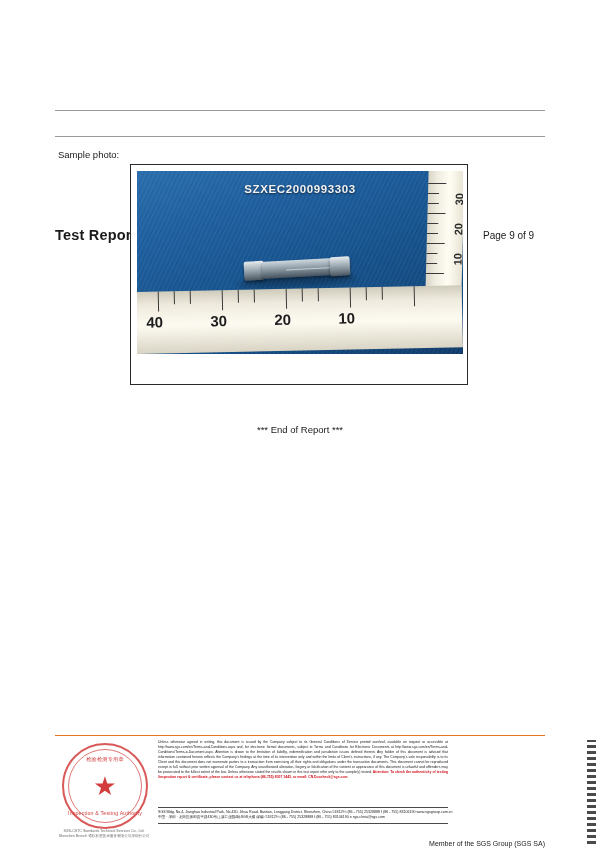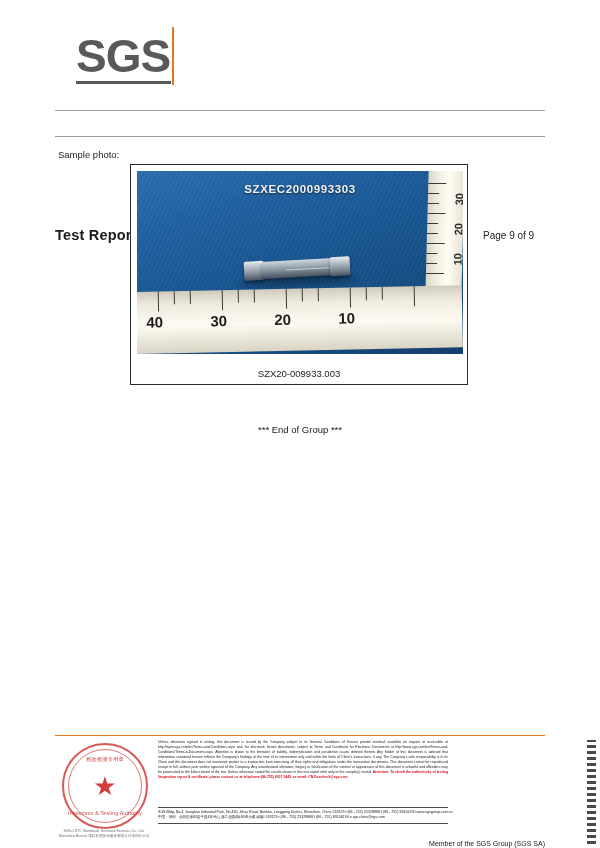--- a/index.html
+++ b/index.html
@@ -426,25 +426,20 @@
     height: 104px;
     background: repeating-linear-gradient(0deg, #2a2a2a 0 3px, #ffffff 3px 6px);
     opacity: .85;
   }
 </style>
 </head>
 <body>
 
 <div class="page">
 
-  <div class="header">
-    <div class="sgs-logo">SGS</div>
-    <div class="logo-rule"></div>
-    <div class="logo-bar-vert"></div>
-  </div>
 
   <div class="title-rule-top"></div>
   <div class="title-row">
     <div class="report-title">Test Report</div>
     <div class="report-no">No. SZXEC2000993303</div>
     <div class="report-date">Date: 26 May 2020</div>
     <div class="report-page">Page 9 of 9</div>
   </div>
   <div class="title-rule-bottom"></div>
 
@@ -494,24 +489,23 @@
         <div class="btick long" style="left:214px"></div>
         <div class="btick" style="left:230px"></div>
         <div class="btick" style="left:246px"></div>
         <div class="btick long" style="left:278px"></div>
         <div class="bnum" style="left:10px">40</div>
         <div class="bnum" style="left:74px">30</div>
         <div class="bnum" style="left:138px">20</div>
         <div class="bnum" style="left:202px">10</div>
       </div>
     </div>
-    <div class="photo-caption">SZX20-009933.003</div>
   </div>
 
-  <div class="end-line">*** End of Group ***</div>
+  <div class="end-line">*** End of Report ***</div>
 
   <div class="footer">
     <div class="footer-rule"></div>
 
     <div class="stamp">
       <div class="stamp-ring"></div>
       <div class="stamp-ring2"></div>
       <div class="stamp-top-text">检验检测专用章</div>
       <div class="stamp-star">
           <span>★</span>

